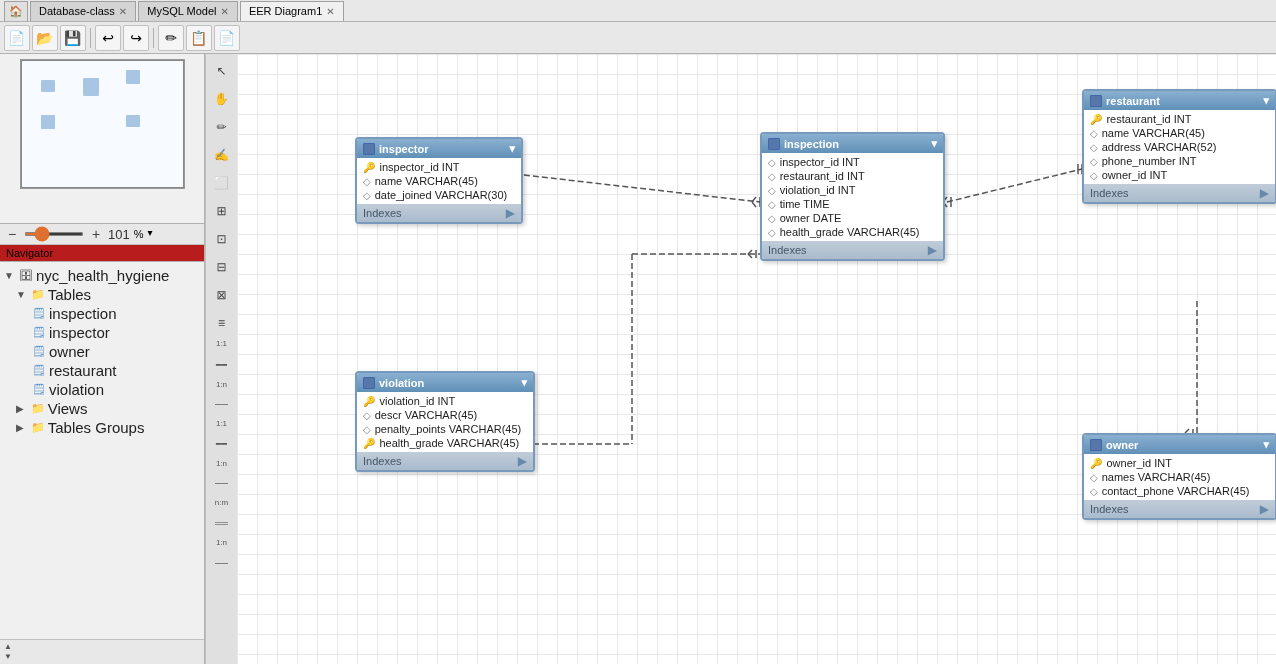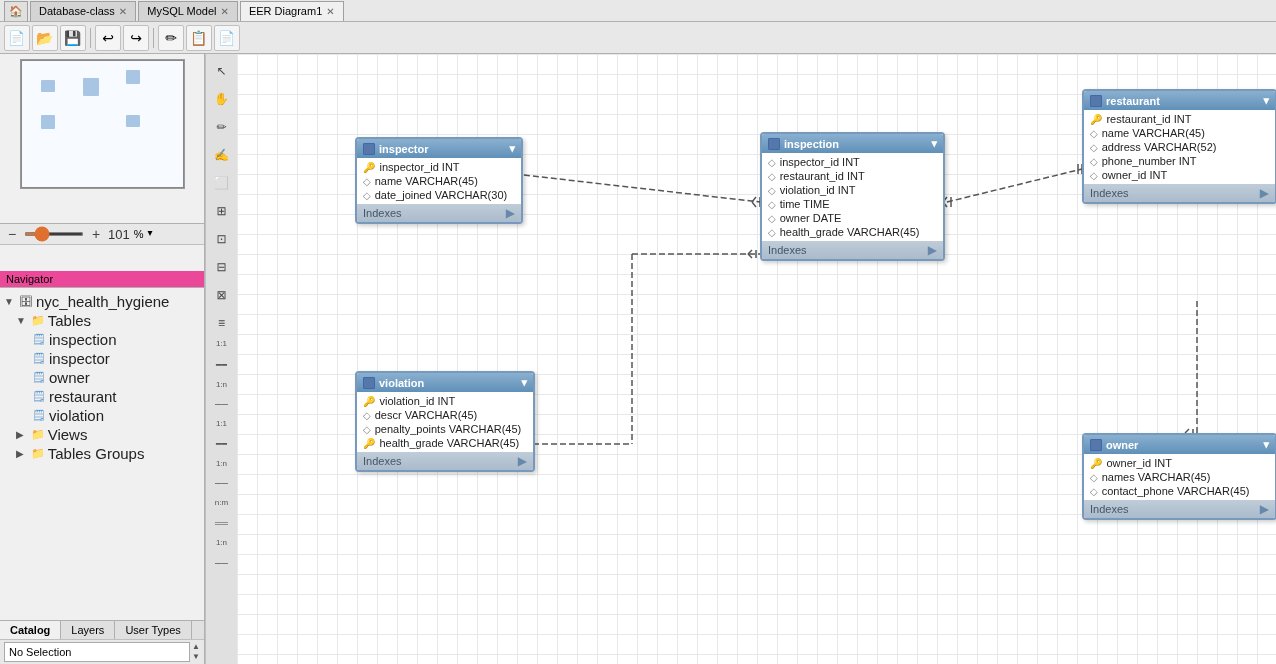--- a/index.html
+++ b/index.html
@@ -131,21 +131,21 @@
 
     <div id="zoom-bar">
       <button class="zoom-btn">−</button>
       <input type="range" id="zoom-slider" min="10" max="400" value="101" style="">
       <button class="zoom-btn">+</button>
       <span id="zoom-value">101</span>
       <span>%</span>
       <span class="zoom-dropdown">▾</span>
     </div>
 
-    <div style="background:#ec4899;border-bottom:1px solid #b0b0b0;padding:2px 6px;margin-top:26px;">
+    <div style="background:#b91c1c;border-bottom:1px solid #b0b0b0;padding:2px 6px;">
       <span>Navigator</span>
     </div>
 
     <div id="tree-area">
 
       <div class="tree-item">
         <span class="tree-toggle">▼</span>
         <span class="tree-icon">🗄</span>
         <span class="tree-label">nyc_health_hygiene</span>
       </div>
@@ -186,28 +186,22 @@
         </div>
 
         <div class="tree-item">
           <span class="tree-toggle">▶</span>
           <span class="tree-icon folder-icon">📁</span>
           <span class="tree-label">Tables Groups</span>
         </div>
       </div>
     </div>
 
-    <div id="bottom-tabs">
-      <div class="bottom-tab active">Catalog</div>
-      <div class="bottom-tab">Layers</div>
-      <div class="bottom-tab">User Types</div>
-    </div>
 
     <div id="selection-bar">
-      <input type="text" id="selection-input" value="No Selection" style="">
       <div class="sel-arrows">
         <span class="sel-arrow">▲</span>
         <span class="sel-arrow">▼</span>
       </div>
     </div>
 
   </div>
 
   <div id="right-tools">
     <div class="right-tool" title="Select">↖</div>

